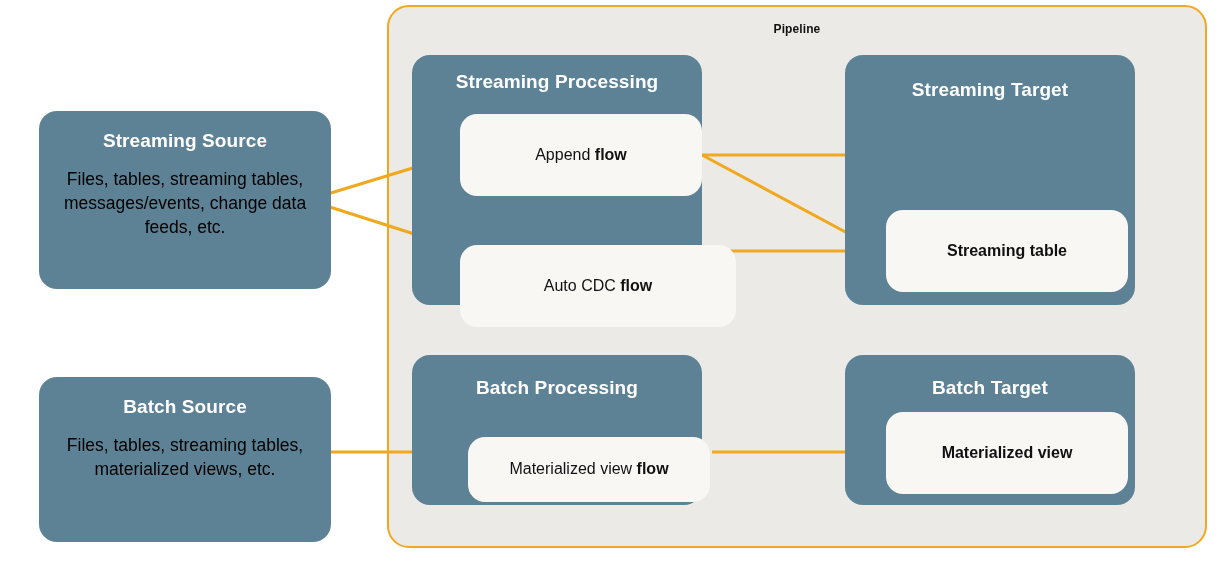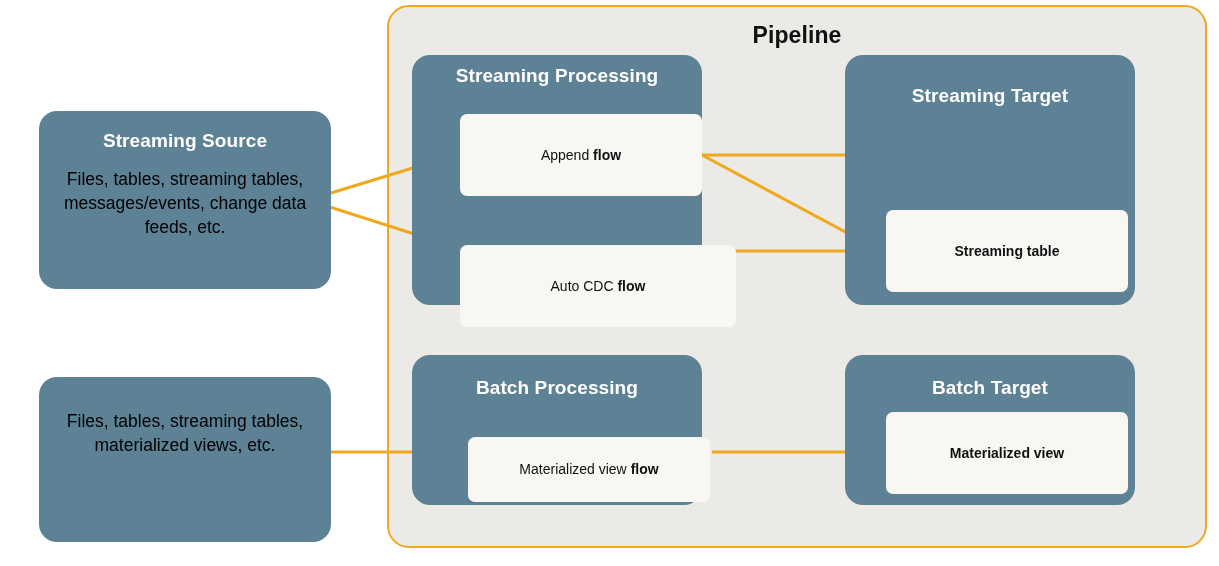--- a/index.html
+++ b/index.html
@@ -34,21 +34,21 @@
     background: #ebeae6;
     border: 2px solid #f0a81e;
     border-radius: 22px;
   }
   .pipeline-title {
     position: absolute;
     left: 387px;
     top: 22px;
     width: 820px;
     text-align: center;
-    font-size: 23px;
+    font-size: 12px;
     font-weight: bold;
     color: #111111;
     letter-spacing: 0.1px;
   }
 
   
   .group {
     position: absolute;
     background: #5d8295;
     border-radius: 18px;
@@ -87,28 +87,28 @@
     font-size: 17.5px;
     font-weight: normal;
     line-height: 1.38;
     color: #000000;
   }
 
   
   .card {
     position: absolute;
     background: #f8f7f4;
-    border-radius: 7px;
+    border-radius: 17px;
     box-sizing: border-box;
     display: flex;
     align-items: center;
     justify-content: center;
     text-align: center;
     color: #111111;
-    font-size: 14px;
+    font-size: 16px;
     font-weight: normal;
     line-height: 1.3;
     padding: 8px 8px;
   }
   .card b { font-weight: bold; }
   .card.bold { font-weight: bold; }
 
   
   svg#arrows {
     position: absolute;
@@ -147,39 +147,40 @@
 
     <path d="M712,452 L879,452" fill="none" stroke="#f0a81e" stroke-width="3" marker-end="url(#ah)"></path>
   </svg>
 
   <div class="source" style="left:16px; top:111px; width:292px; height:178px;">
     <div class="source-title">Streaming Source</div>
     <div class="source-desc">Files, tables, streaming tables, messages/events, change data feeds, etc.</div>
   </div>
 
   <div class="source" style="left:16px; top:377px; width:292px; height:165px;">
+    <div class="source-title">Batch Source</div>
     <div class="source-desc">Files, tables, streaming tables, materialized views, etc.</div>
   </div>
 
   <div class="group" style="left:412px; top:55px; width:290px; height:250px;">
-    <div class="group-title" style="top:10px;">Streaming Processing</div>
+    <div class="group-title" style="top:16px;">Streaming Processing</div>
   </div>
   <div class="card" style="left:460px; top:114px; width:242px; height:82px;">
     <span>
       <span>Append </span><b>flow</b>
     </span>
   </div>
   <div class="card" style="left:460px; top:210px; width:276px; height:82px;margin-top:35px;">
     <span>
       <span>Auto CDC </span><b>flow</b>
     </span>
   </div>
 
   <div class="group" style="left:845px; top:55px; width:290px; height:250px;">
-    <div class="group-title" style="top:30px;">Streaming Target</div>
+    <div class="group-title" style="top:24px;">Streaming Target</div>
   </div>
   <div class="card bold" style="left:886px; top:210px; width:242px; height:82px;">
     <span>Streaming table</span>
   </div>
 
   <div class="group" style="left:412px; top:355px; width:290px; height:150px;">
     <div class="group-title" style="top:22px;">Batch Processing</div>
   </div>
   <div class="card" style="left:468px; top:437px; width:242px; height:65px;align-items:center;">
     <span>

